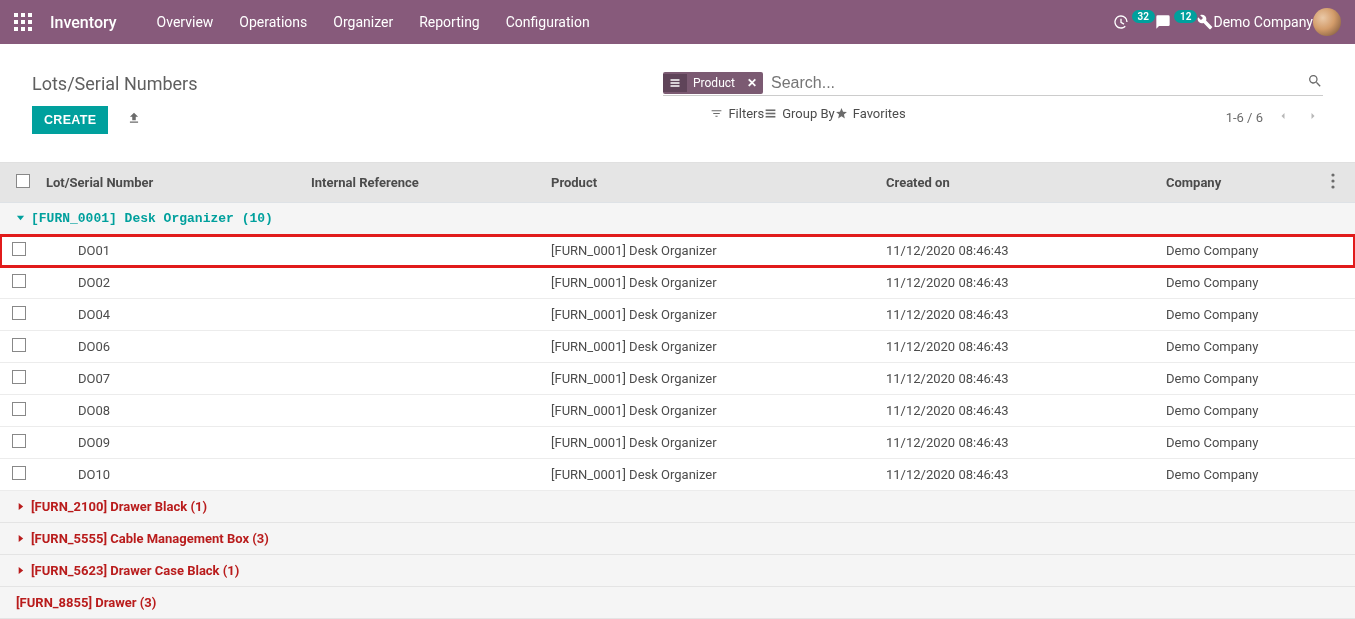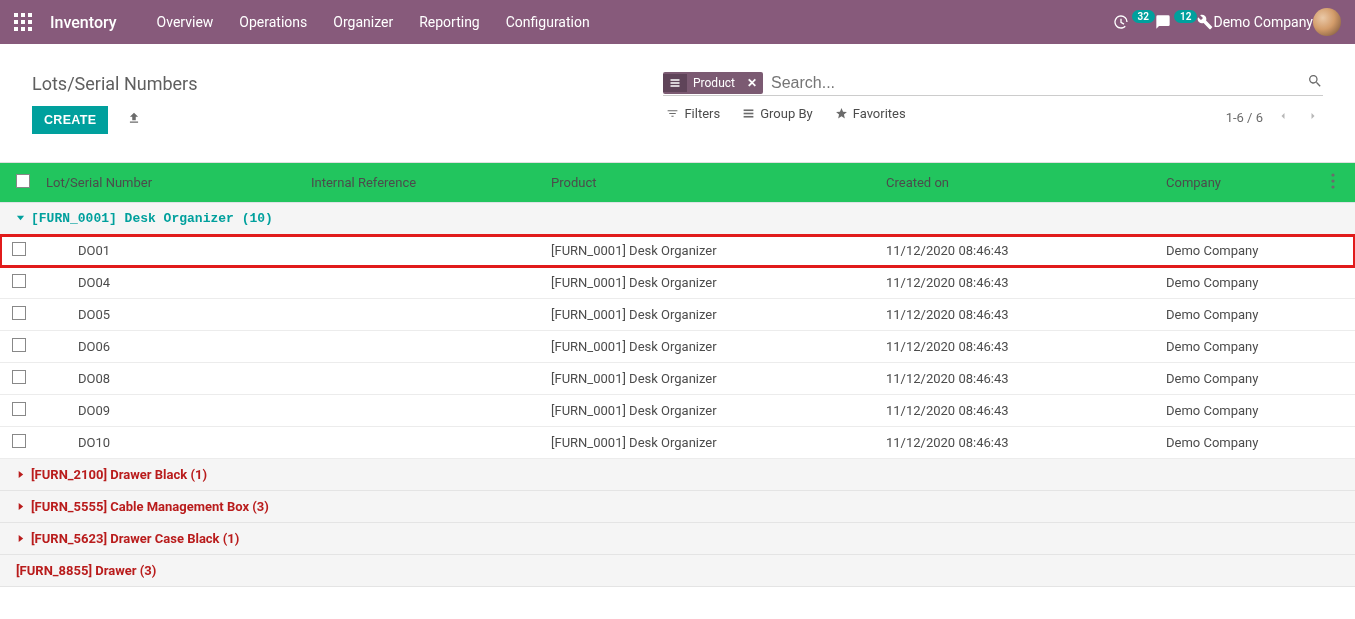--- a/index.html
+++ b/index.html
@@ -86,33 +86,33 @@
   .cb-row2 {
     display:flex; align-items:flex-start; padding: 0 16px 10px 16px; height: 40px;
   }
   .create-btn {
     background:#00a09d; color:#fff; border:none; padding:7px 12px; font-size:12.5px;
     font-weight:600; letter-spacing:.3px; cursor:pointer;
   }
   .import-btn { background:none;border:none;cursor:pointer; margin-left:14px; padding:5px;}
   .import-btn svg{width:14px;height:14px;fill:#6b6b6b;}
   .cb-row2 .spacer{flex:1;}
-  .toolbar-filters { display:flex; gap:22px; align-items:center;}
+  .toolbar-filters { display:flex; align-items:center;}
   .toolbar-filters .tf-item{ display:flex; align-items:center; gap:5px; cursor:pointer; color:#4c4c4c; font-size:13px;}
   .toolbar-filters svg{width:13px;height:13px;fill:#6b6b6b;}
   .pager { margin-left: auto; display:flex; align-items:center; gap:10px; color:#6b6b6b; font-size:13px;}
   .pager .arrow{cursor:pointer; padding:4px;}
   .pager .arrow svg{width:12px;height:12px;fill:#b7b7b7;}
 
   
   .table-wrap { overflow-y:auto; height: calc(619px - 44px - 86px); position:relative;}
   table { width:100%; border-collapse:collapse; }
   thead th {
-    text-align:left; font-weight:400; font-size:13px; color:#4c4c4c;
-    padding: 10px 8px; border-bottom: 1px solid #dee2e6; background:#22c55e;
+    text-align:left; font-weight:700; font-size:13px; color:#4c4c4c;
+    padding: 10px 8px; border-bottom: 1px solid #dee2e6; background:#e5e5e5;
     white-space:nowrap;
   }
   th.chk, td.chk{ width:34px; text-align:center; padding-left:16px;}
   th.kebab, td.kebab{ width:36px; text-align:center; padding-right:16px;}
   .checkbox {
     display:inline-block; width:14px;height:14px;border:1.5px solid #888; background:#fff; cursor:pointer;
   }
   .kebab-icon{cursor:pointer; display:inline-block;}
   .kebab-icon svg{width:4px; height:16px; fill:#6b6b6b;}
 
@@ -286,39 +286,48 @@
           <td class="chk"><span class="checkbox"></span></td>
           <td class="lot">DO01</td>
           <td></td>
           <td>[FURN_0001] Desk Organizer</td>
           <td>11/12/2020 08:46:43</td>
           <td>Demo Company</td>
           <td class="kebab"></td>
         </tr>
         <tr class="data-row">
           <td class="chk"><span class="checkbox"></span></td>
+          <td class="lot">DO02</td>
+          <td></td>
+          <td>[FURN_0001] Desk Organizer</td>
+          <td>11/12/2020 08:46:43</td>
+          <td>Demo Company</td>
+          <td class="kebab"></td>
+        </tr>
+        <tr class="data-row">
+          <td class="chk"><span class="checkbox"></span></td>
           <td class="lot">DO04</td>
           <td></td>
           <td>[FURN_0001] Desk Organizer</td>
           <td>11/12/2020 08:46:43</td>
           <td>Demo Company</td>
           <td class="kebab"></td>
         </tr>
         <tr class="data-row">
           <td class="chk"><span class="checkbox"></span></td>
-          <td class="lot">DO05</td>
-          <td></td>
-          <td>[FURN_0001] Desk Organizer</td>
-          <td>11/12/2020 08:46:43</td>
-          <td>Demo Company</td>
-          <td class="kebab"></td>
-        </tr>
-        <tr class="data-row">
-          <td class="chk"><span class="checkbox"></span></td>
           <td class="lot">DO06</td>
+          <td></td>
+          <td>[FURN_0001] Desk Organizer</td>
+          <td>11/12/2020 08:46:43</td>
+          <td>Demo Company</td>
+          <td class="kebab"></td>
+        </tr>
+        <tr class="data-row">
+          <td class="chk"><span class="checkbox"></span></td>
+          <td class="lot">DO07</td>
           <td></td>
           <td>[FURN_0001] Desk Organizer</td>
           <td>11/12/2020 08:46:43</td>
           <td>Demo Company</td>
           <td class="kebab"></td>
         </tr>
         <tr class="data-row">
           <td class="chk"><span class="checkbox"></span></td>
           <td class="lot">DO08</td>
           <td></td>

